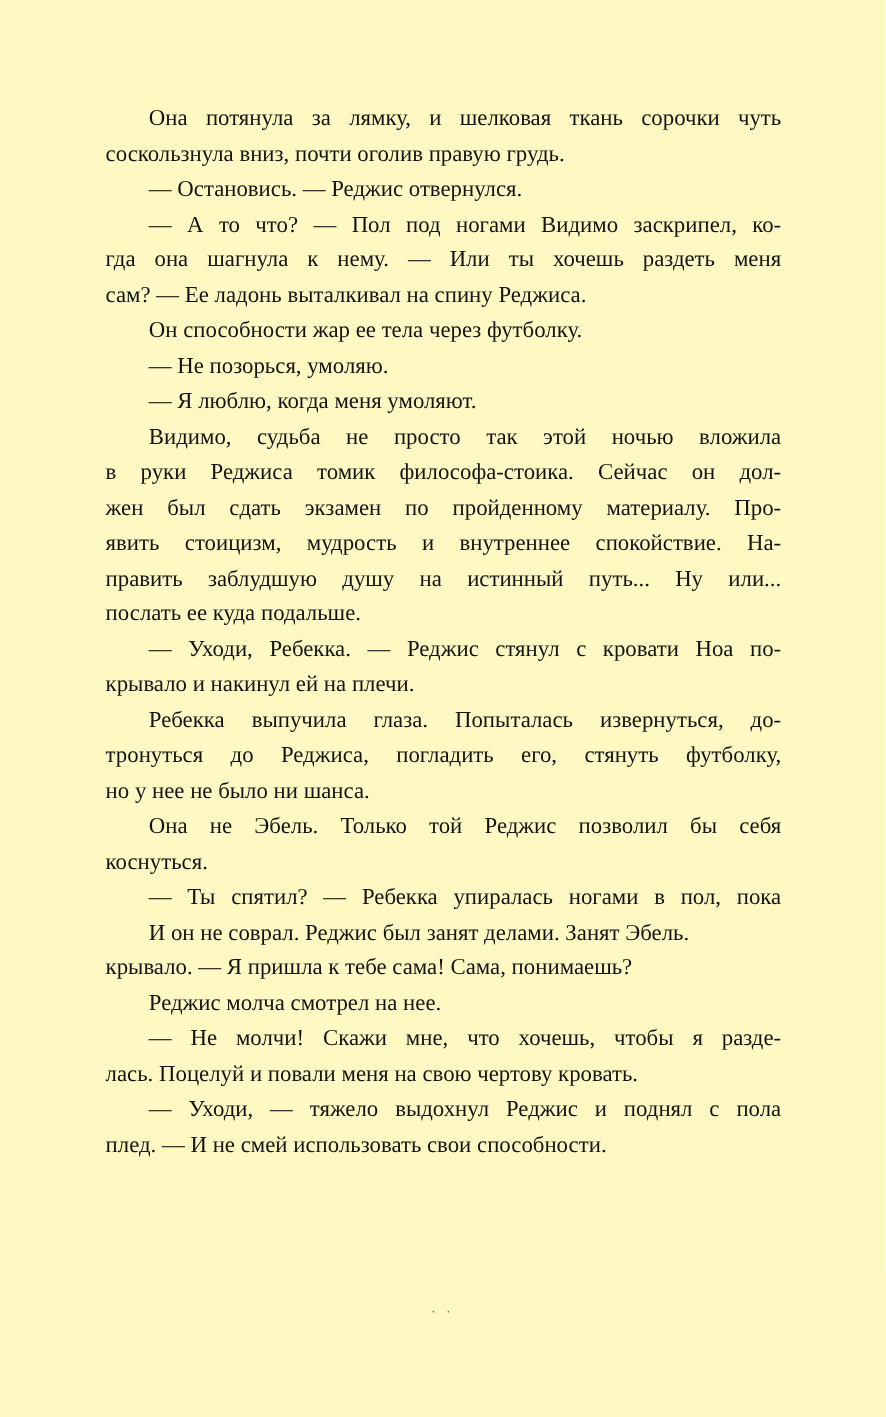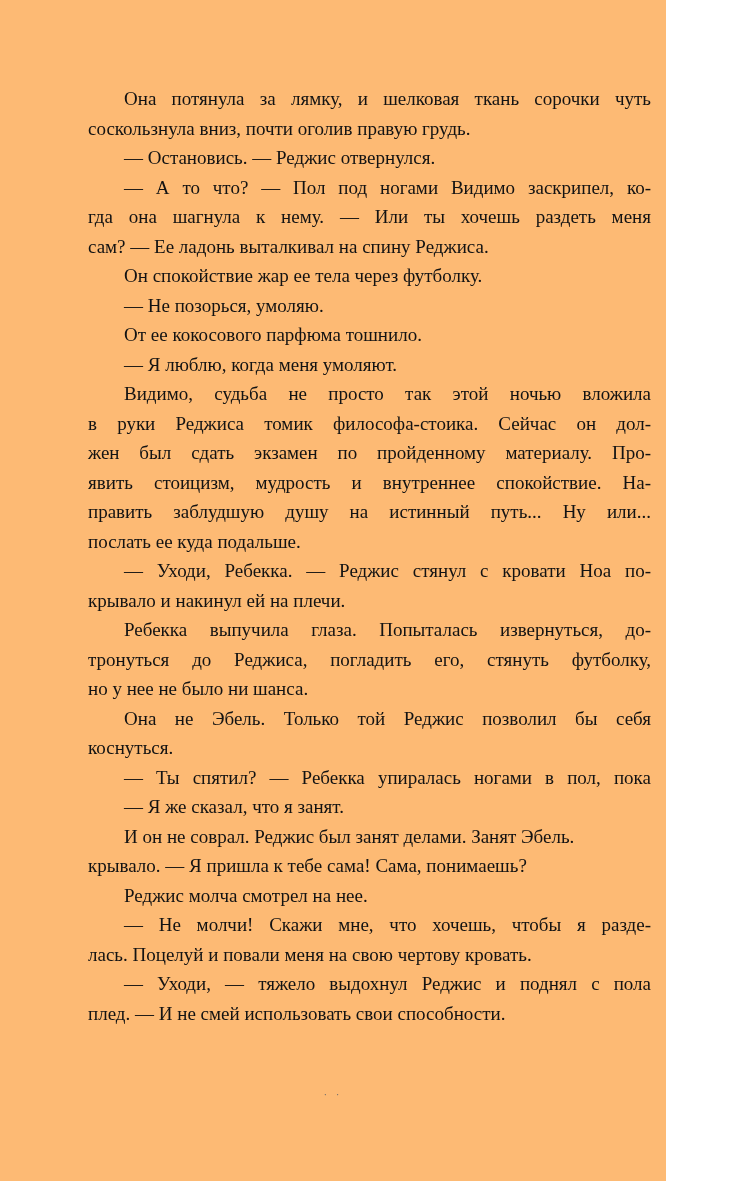--- a/index.html
+++ b/index.html
@@ -2,23 +2,23 @@
 <html lang="ru"><head>
 <meta charset="utf-8">
 <style>
   html, body {
     margin: 0;
     padding: 0;
     background: #ffffff;
   }
   .page {
     position: relative;
-    width: 666px;
+    width: 738px;
     height: 1181px;
-    background: #fdba74;
+    background: #fef9c3;
     overflow: hidden;
     font-family: "Liberation Serif", "DejaVu Serif", serif;
     color: #131313;
   }
   .text-block {
     position: absolute;
     left: 88px;
     top: 84px;
     width: 563px;
     font-size: 19px;
@@ -51,39 +51,37 @@
 <body>
 
 <div class="page">
   <div class="text-block">
       <div class="line pfirst">Она потянула за лямку, и шелковая ткань сорочки чуть</div>
       <div class="line plast">соскользнула вниз, почти оголив правую грудь.</div>
       <div class="line pfirst plast">— Остановись. — Реджис отвернулся.</div>
       <div class="line pfirst">— А то что? — Пол под ногами Видимо заскрипел, ко-</div>
       <div class="line">гда она шагнула к нему. — Или ты хочешь раздеть меня</div>
       <div class="line plast">сам? — Ее ладонь выталкивал на спину Реджиса.</div>
-      <div class="line pfirst plast">Он спокойствие жар ее тела через футболку.</div>
+      <div class="line pfirst plast">Он способности жар ее тела через футболку.</div>
       <div class="line pfirst plast">— Не позорься, умоляю.</div>
-      <div class="line pfirst plast">От ее кокосового парфюма тошнило.</div>
       <div class="line pfirst plast">— Я люблю, когда меня умоляют.</div>
       <div class="line pfirst">Видимо, судьба не просто так этой ночью вложила</div>
       <div class="line">в руки Реджиса томик философа-стоика. Сейчас он дол-</div>
       <div class="line">жен был сдать экзамен по пройденному материалу. Про-</div>
       <div class="line">явить стоицизм, мудрость и внутреннее спокойствие. На-</div>
       <div class="line">править заблудшую душу на истинный путь... Ну или...</div>
       <div class="line plast">послать ее куда подальше.</div>
       <div class="line pfirst">— Уходи, Ребекка. — Реджис стянул с кровати Ноа по-</div>
       <div class="line plast">крывало и накинул ей на плечи.</div>
       <div class="line pfirst">Ребекка выпучила глаза. Попыталась извернуться, до-</div>
       <div class="line">тронуться до Реджиса, погладить его, стянуть футболку,</div>
       <div class="line plast">но у нее не было ни шанса.</div>
       <div class="line pfirst">Она не Эбель. Только той Реджис позволил бы себя</div>
       <div class="line plast">коснуться.</div>
       <div class="line pfirst">— Ты спятил? — Ребекка упиралась ногами в пол, пока</div>
-      <div class="line pfirst plast">— Я же сказал, что я занят.</div>
       <div class="line pfirst plast">И он не соврал. Реджис был занят делами. Занят Эбель.</div>
       <div class="line plast">крывало. — Я пришла к тебе сама! Сама, понимаешь?</div>
       <div class="line pfirst plast">Реджис молча смотрел на нее.</div>
       <div class="line pfirst">— Не молчи! Скажи мне, что хочешь, чтобы я разде-</div>
       <div class="line plast">лась. Поцелуй и повали меня на свою чертову кровать.</div>
       <div class="line pfirst">— Уходи, — тяжело выдохнул Реджис и поднял с пола</div>
       <div class="line plast">плед. — И не смей использовать свои способности.</div>
     </div>
   <div class="footer-mark">· ·</div>
 </div>

